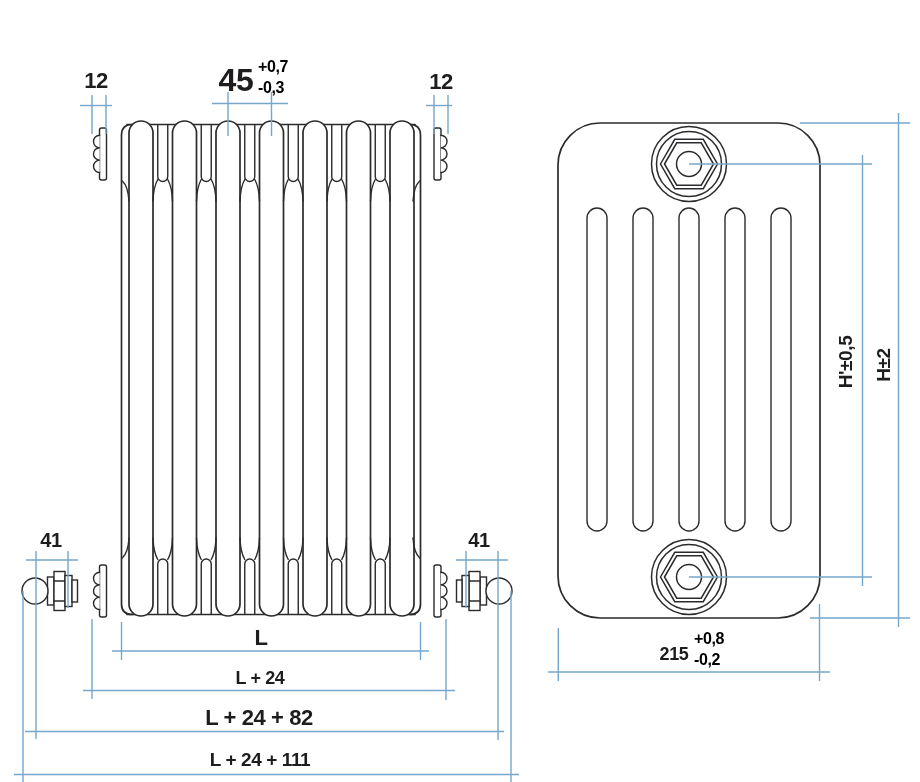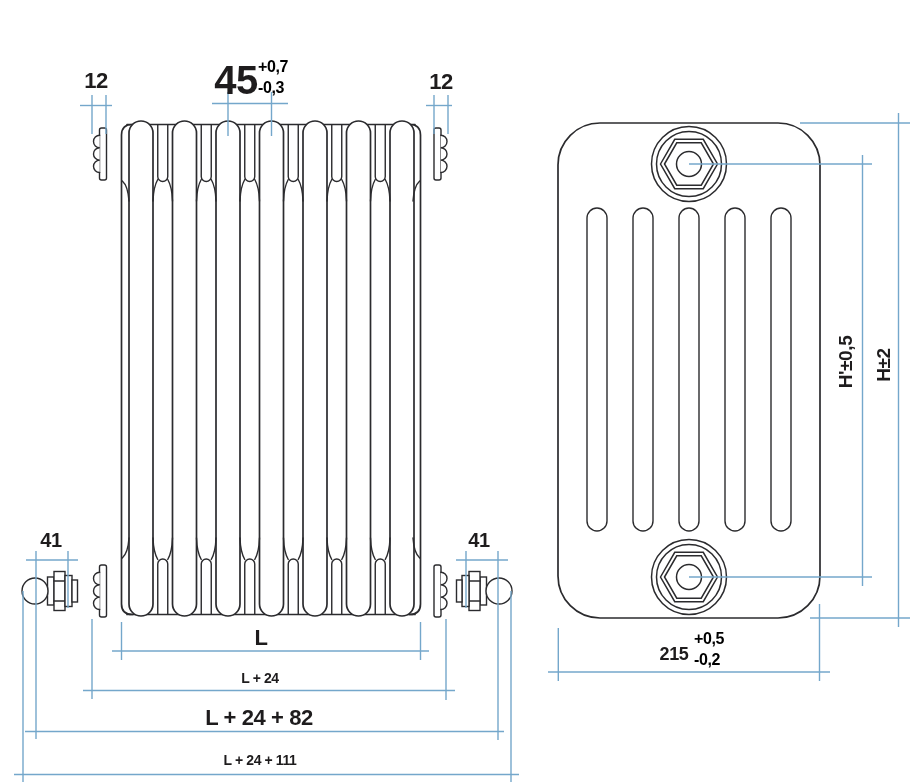--- a/index.html
+++ b/index.html
@@ -166,38 +166,38 @@
     <line x1="898.5" y1="65" x2="898.5" y2="579"></line>
 
     <line x1="548" y1="624" x2="830" y2="624"></line>
     <line x1="558.3" y1="580" x2="558.3" y2="633"></line>
     <line x1="819.5" y1="556" x2="819.5" y2="633"></line>
   </g>
 </svg>
 
 <div class="lbl" style="left:96px;top:33px;font-size:22px">12</div>
 
-<div class="lbl" style="left:236px;top:32px;font-size:40px">45</div>
+<div class="lbl" style="left:236px;top:32px;font-size:32px">45</div>
 <div class="tolstack" style="left:258px;top:30px;font-size:16px">
   <div>+0,7</div>
   <div>-0,3</div>
 </div>
 
 <div class="lbl" style="left:441px;top:34px;font-size:22px">12</div>
 
 <div class="lbl" style="left:51px;top:492px;font-size:20px">41</div>
 <div class="lbl" style="left:479px;top:492px;font-size:20px">41</div>
 
 <div class="lbl" style="left:261px;top:590px;font-size:22px">L</div>
-<div class="lbl" style="left:260px;top:630px;font-size:14px">L + 24</div>
+<div class="lbl" style="left:260px;top:630px;font-size:18px">L + 24</div>
 <div class="lbl" style="left:259px;top:670px;font-size:22px">L + 24 + 82</div>
-<div class="lbl" style="left:260px;top:712px;font-size:14px">L + 24 + 111</div>
+<div class="lbl" style="left:260px;top:712px;font-size:19px">L + 24 + 111</div>
 
 <div class="lbl" style="left:674px;top:606px;font-size:18px">215</div>
 <div class="tolstack" style="left:694px;top:602px;font-size:16px">
-  <div>+0,5</div>
+  <div>+0,8</div>
   <div>-0,2</div>
 </div>
 
 <div class="lbl rot" style="left:846px;top:314px;font-size:19px">H'±0,5</div>
 <div class="lbl rot" style="left:884px;top:317px;font-size:19px">H±2</div>
 
 </div>
 
 </body></html>

